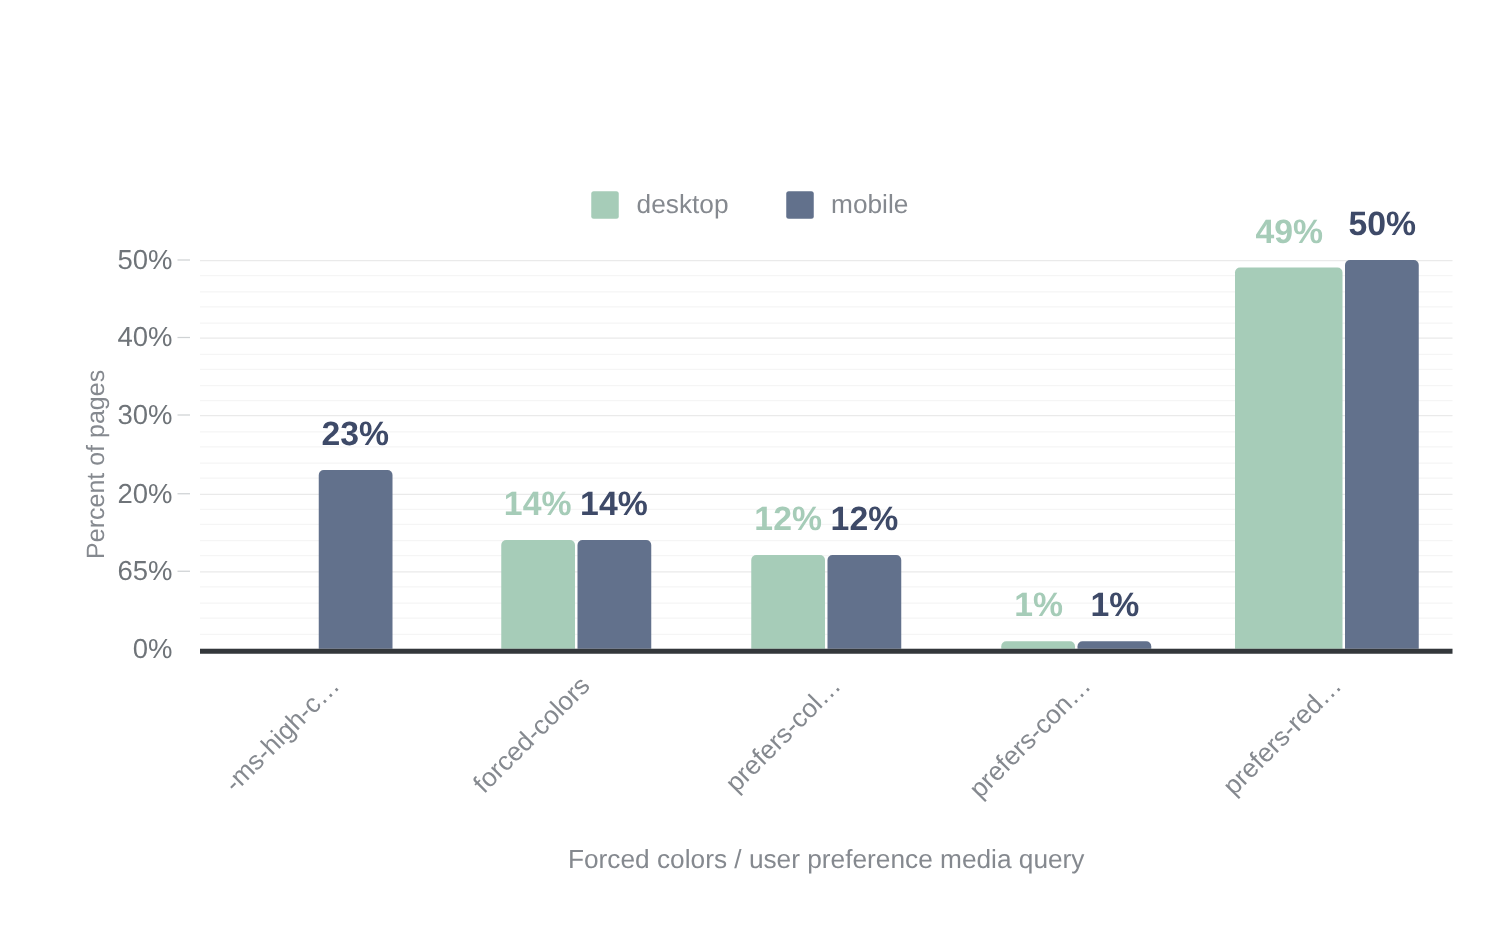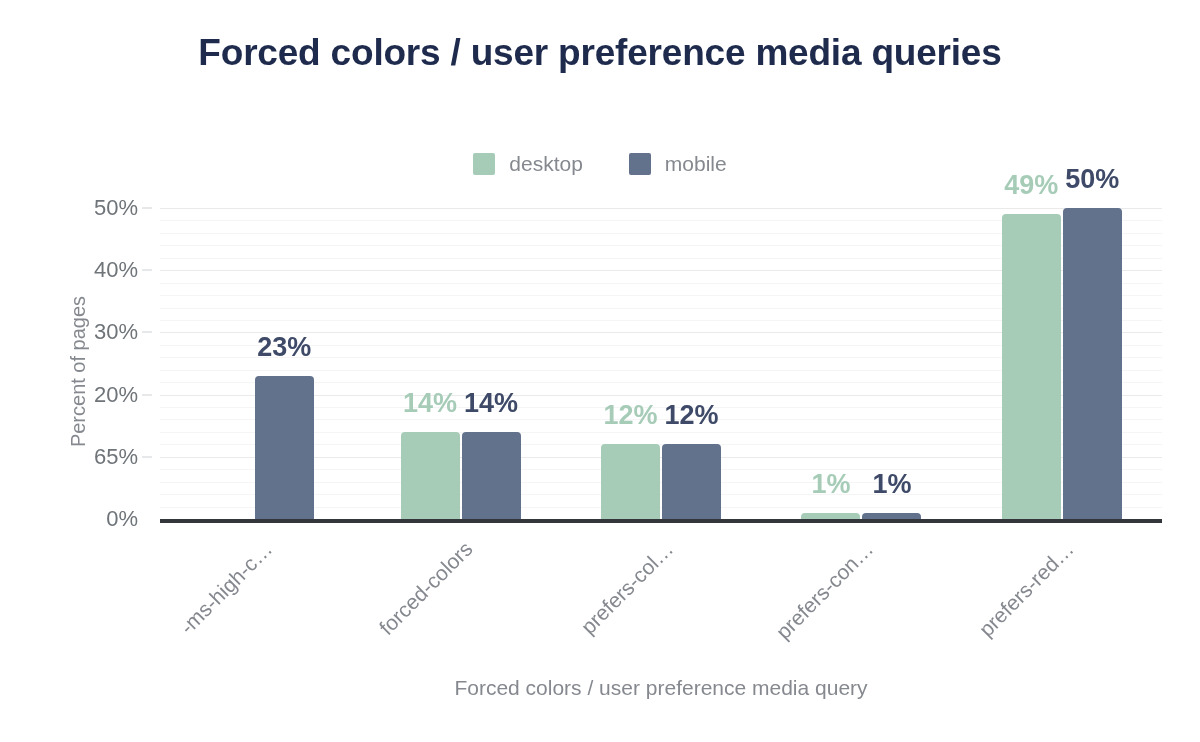--- a/index.html
+++ b/index.html
@@ -209,21 +209,20 @@
     font-size: 21px;
     color: #85898f;
     white-space: nowrap;
   }
 </style>
 </head>
 <body>
 
 <div class="chart-root">
 
-  <div class="chart-title">Forced colors / user preference media queries</div>
 
 
   <div class="legend">
     <div class="legend-item">
       <span class="legend-swatch" style="background-color: rgb(166, 204, 184);"></span>
       <span class="legend-label">desktop</span>
     </div>
     <div class="legend-item">
       <span class="legend-swatch" style="background-color: rgb(98, 113, 140);"></span>
       <span class="legend-label">mobile</span>
@@ -300,21 +299,21 @@
         </div>
         <div class="bar-group">
           <div class="bar desktop" style="height: 2%;">
             <span class="bar-value">1%</span>
           </div>
           <div class="bar mobile" style="height: 2%;">
             <span class="bar-value">1%</span>
           </div>
         </div>
         <div class="bar-group">
-          <div class="bar desktop" style="height: 98%;">
+          <div class="bar desktop" style="height: 98%; padding-left: 27px;">
             <span class="bar-value">49%</span>
           </div>
           <div class="bar mobile" style="height: 100%;">
             <span class="bar-value">50%</span>
           </div>
         </div>
       </div>
     <div class="baseline"></div>
   </div>
 

